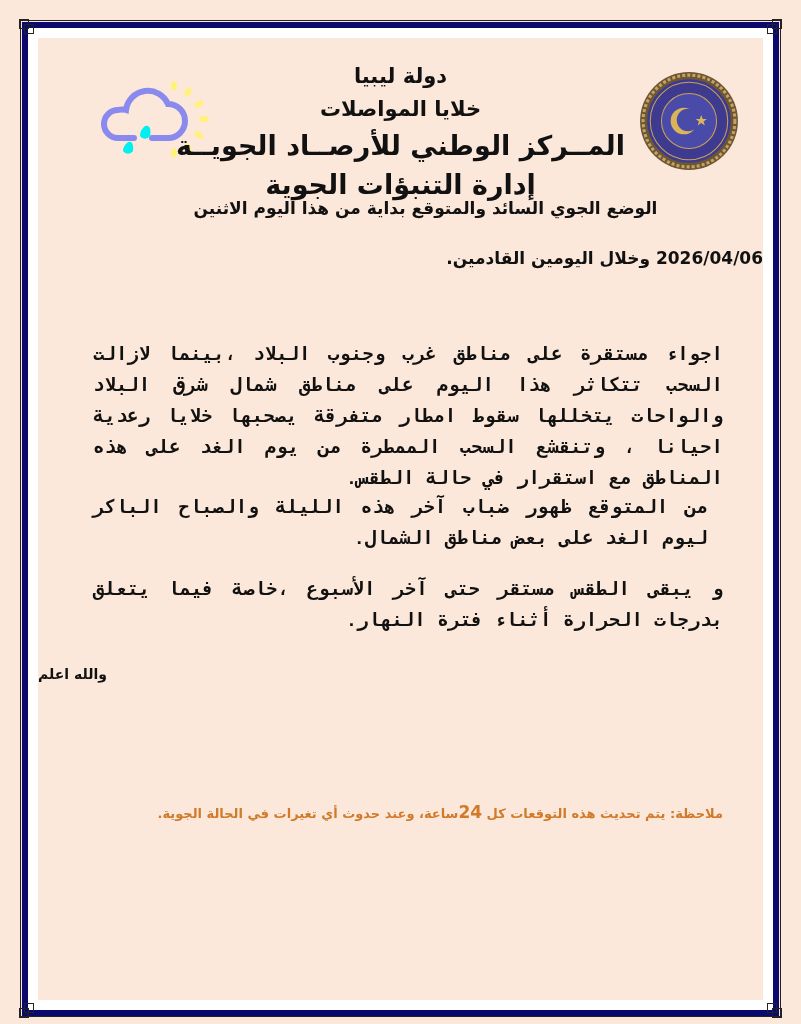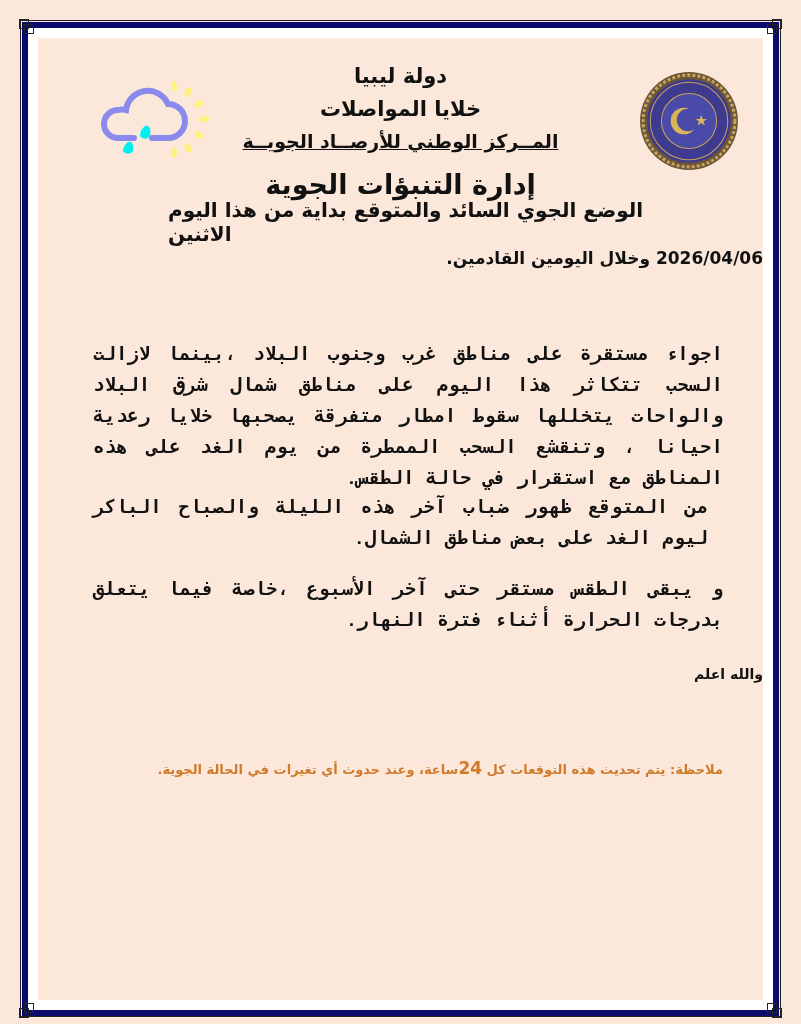--- a/index.html
+++ b/index.html
@@ -51,30 +51,30 @@
     .header-text {
       position: absolute;
       left: 0; right: 0;
       text-align: center;
       direction: rtl;
       font-weight: bold;
       font-family: "DejaVu Sans", sans-serif;
     }
     .h1 { top: 26px; font-size: 21px; }
     .h2 { top: 59px; font-size: 21px; }
-    .h3 { top: 92px; font-size: 19px; text-decoration: underline; }
+    .h3 { top: 92px; font-size: 27px; }
     .h4 { top: 131px; font-size: 27px; }
     .subtitle {
       position: absolute;
       left: 130px; right: 80px;
       top: 160px;
-      text-align: left;
+      text-align: center;
       direction: rtl;
       font-weight: bold;
-      font-size: 20px;
+      font-size: 17px;
     }
     .date-line {
       position: absolute;
       left: 0; right: 0;
       top: 210px;
       text-align: right;
       direction: rtl;
       font-weight: bold;
       font-size: 17px;
     }
@@ -88,29 +88,29 @@
       line-height: 31px;
       font-family: Liberation Mono, monospace;
     }
     .p1 { top: 302px; left: 55px; right: 40px; }
     .p2 { top: 455px; left: 55px; right: 55px; }
     .p3 { top: 537px; left: 55px; right: 40px; }
     .closing {
       position: absolute;
       left: 0; right: 0;
       top: 628px;
-      text-align: right;
+      text-align: left;
       direction: rtl;
       font-weight: bold;
       font-size: 14px;
     }
     .note {
       position: absolute;
       left: 110px; right: 40px;
-      top: 720px;
+      top: 764px;
       direction: rtl;
       text-align: right;
       font-weight: bold;
       font-size: 13px;
       color: #d07a2a;
     }
     .note .big { font-size: 17px; }
     .weather-icon {
       position: absolute;
       left: 58px; top: 42px;

